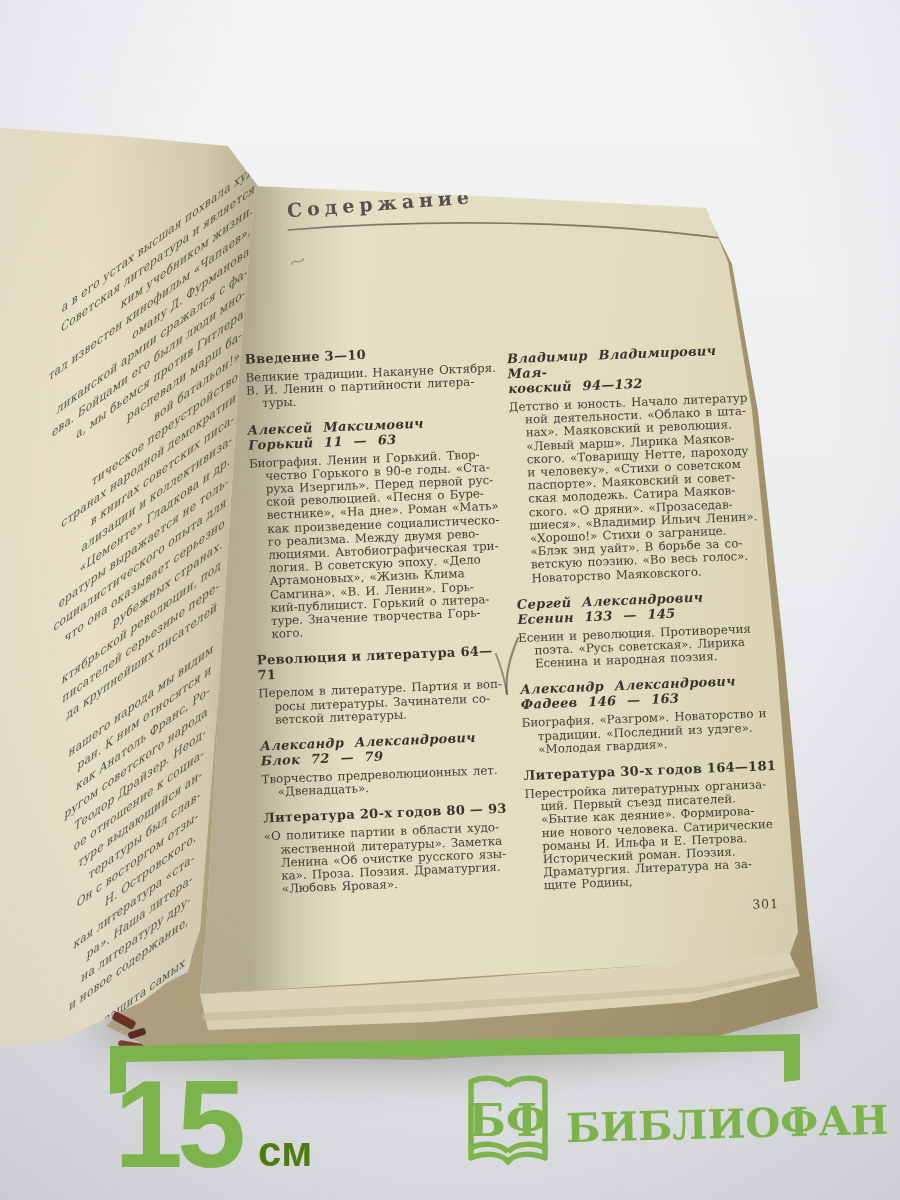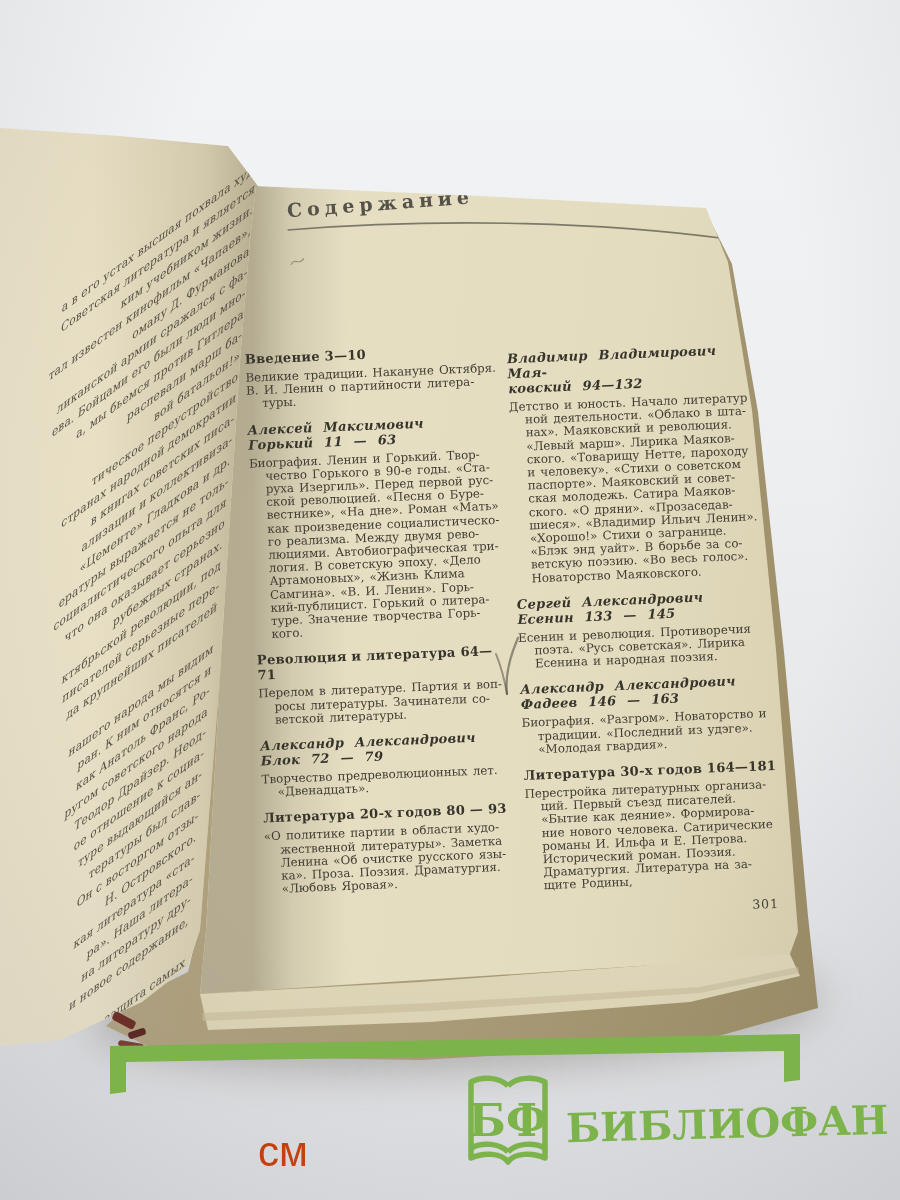--- a/index.html
+++ b/index.html
@@ -71,21 +71,21 @@
   .thread{position:absolute;border-radius:3px;}
   #thread1{left:112px;top:1016px;width:24px;height:9px;background:#6b2a22;transform:rotate(28deg);}
   #thread2{left:128px;top:1030px;width:18px;height:7px;background:#58241d;transform:rotate(-18deg);}
   #thread3{left:118px;top:1042px;width:26px;height:6px;background:#7a3a2c;transform:rotate(10deg);}
 
   
   #watermark{z-index:10;}
   .wm-size{position:absolute;left:114px;top:1062px;font-family:"Liberation Sans",sans-serif;
     font-weight:bold;font-size:124px;line-height:1;letter-spacing:-6px;color:#7cb34a;}
   .wm-unit{position:absolute;left:258px;top:1128px;font-family:"Liberation Sans",sans-serif;
-    font-weight:normal;font-size:42px;color:#c2410c;}
+    font-weight:bold;font-size:42px;color:#4d7c0f;}
   .wm-name{position:absolute;left:566px;top:1100px;font-family:"DejaVu Serif",serif;
     font-weight:bold;font-size:40px;letter-spacing:0px;color:#7cb34a;transform:rotate(-1.5deg);}
   .wm-logo{position:absolute;left:462px;top:1070px;}
 </style>
 </head>
 <body>
 
 <div id="stage">
 
   <div class="layer" id="bg"></div>
@@ -255,20 +255,21 @@
   <div class="thread" id="thread1"></div>
   <div class="thread" id="thread2"></div>
   <div class="thread" id="thread3"></div>
 
   <div class="layer" id="vignette"></div>
 
   <div class="layer" id="watermark">
     <svg class="layer" width="900" height="1200">
       <polygon points="110,1046 800,1034 800,1080 784,1082 784,1051 126,1062 126,1092 110,1094" fill="#7cb34a"></polygon>
     </svg>
+    <div class="wm-size">15</div>
     <div class="wm-unit">см</div>
     <svg class="wm-logo" width="92" height="100" viewBox="0 0 92 100">
       <path d="M46,16 C38,7 20,6 9,12 L9,78 C20,72 38,73 46,82" stroke="#7cb34a" stroke-width="5.5" fill="none" stroke-linejoin="round"></path>
       <path d="M46,16 C54,7 72,6 83,12 L83,78 C72,72 54,73 46,82" stroke="#7cb34a" stroke-width="5.5" fill="none" stroke-linejoin="round"></path>
       <path d="M9,78 L9,88 C22,82 40,83 46,92 C52,83 70,82 83,88 L83,78" stroke="#7cb34a" stroke-width="5.5" fill="none" stroke-linejoin="round"></path>
       <text x="46" y="66" text-anchor="middle" font-size="44" font-weight="bold" font-family="DejaVu Serif, serif" fill="#7cb34a">БФ</text>
     </svg>
     <div class="wm-name">БИБЛИОФАН</div>
   </div>
 

